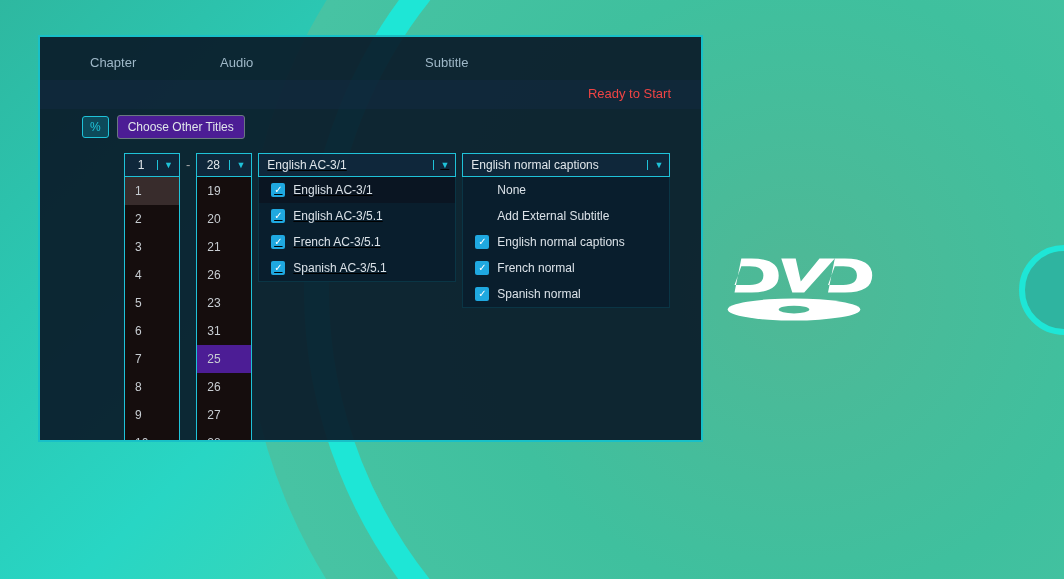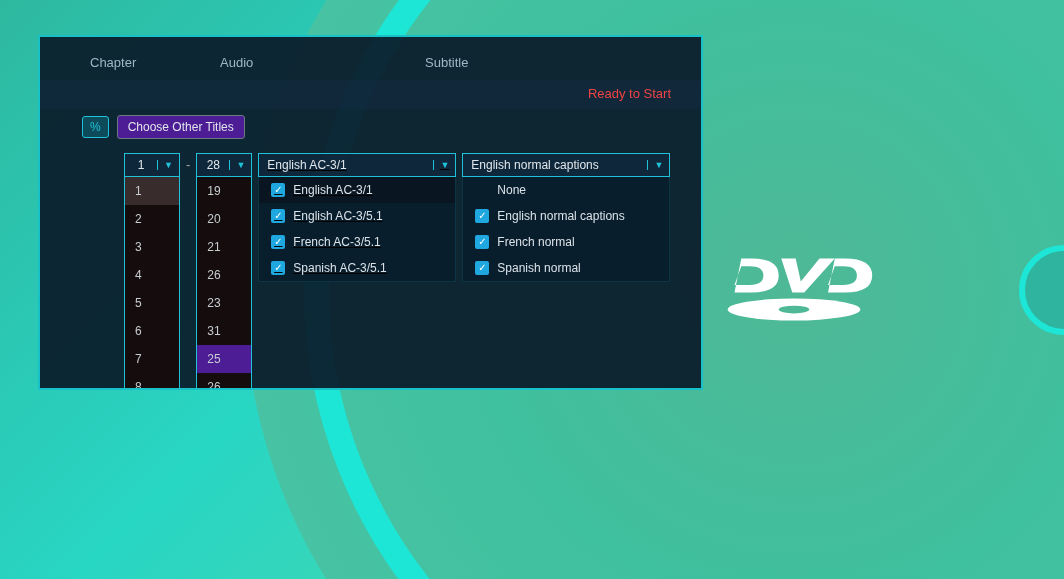--- a/index.html
+++ b/index.html
@@ -41,21 +41,21 @@
   top: 250px;
   color: #fff;
   text-align: center;
 }
 .dvd-logo svg { width: 170px; height: 80px; }
 .app-window {
   position: absolute;
   left: 38px;
   top: 35px;
   width: 665px;
-  height: 355px;
+  height: 407px;
   background: rgba(10, 25, 40, 0.92);
   border: 2px solid #18c0c8;
   overflow: hidden;
 }
 .col-headers {
   display: flex;
   padding: 18px 0 10px 50px;
   color: #9fb8c8;
   font-size: 13px;
 }
@@ -268,20 +268,24 @@
       <div class="dropdown-head">
         <span class="val">English normal captions</span>
         <span class="caret">▼</span>
       </div>
       <div class="sub-list" id="sub-list">
           <div class="sub-item">
             <span class="chk-space"></span>
             <span>None</span>
           </div>
           <div class="sub-item">
+            <span class="chk-space"></span>
+            <span>Add External Subtitle</span>
+          </div>
+          <div class="sub-item">
             <span class="chk">✓</span>
             <span>English normal captions</span>
           </div>
           <div class="sub-item">
             <span class="chk">✓</span>
             <span>French normal</span>
           </div>
           <div class="sub-item">
             <span class="chk">✓</span>
             <span>Spanish normal</span>

